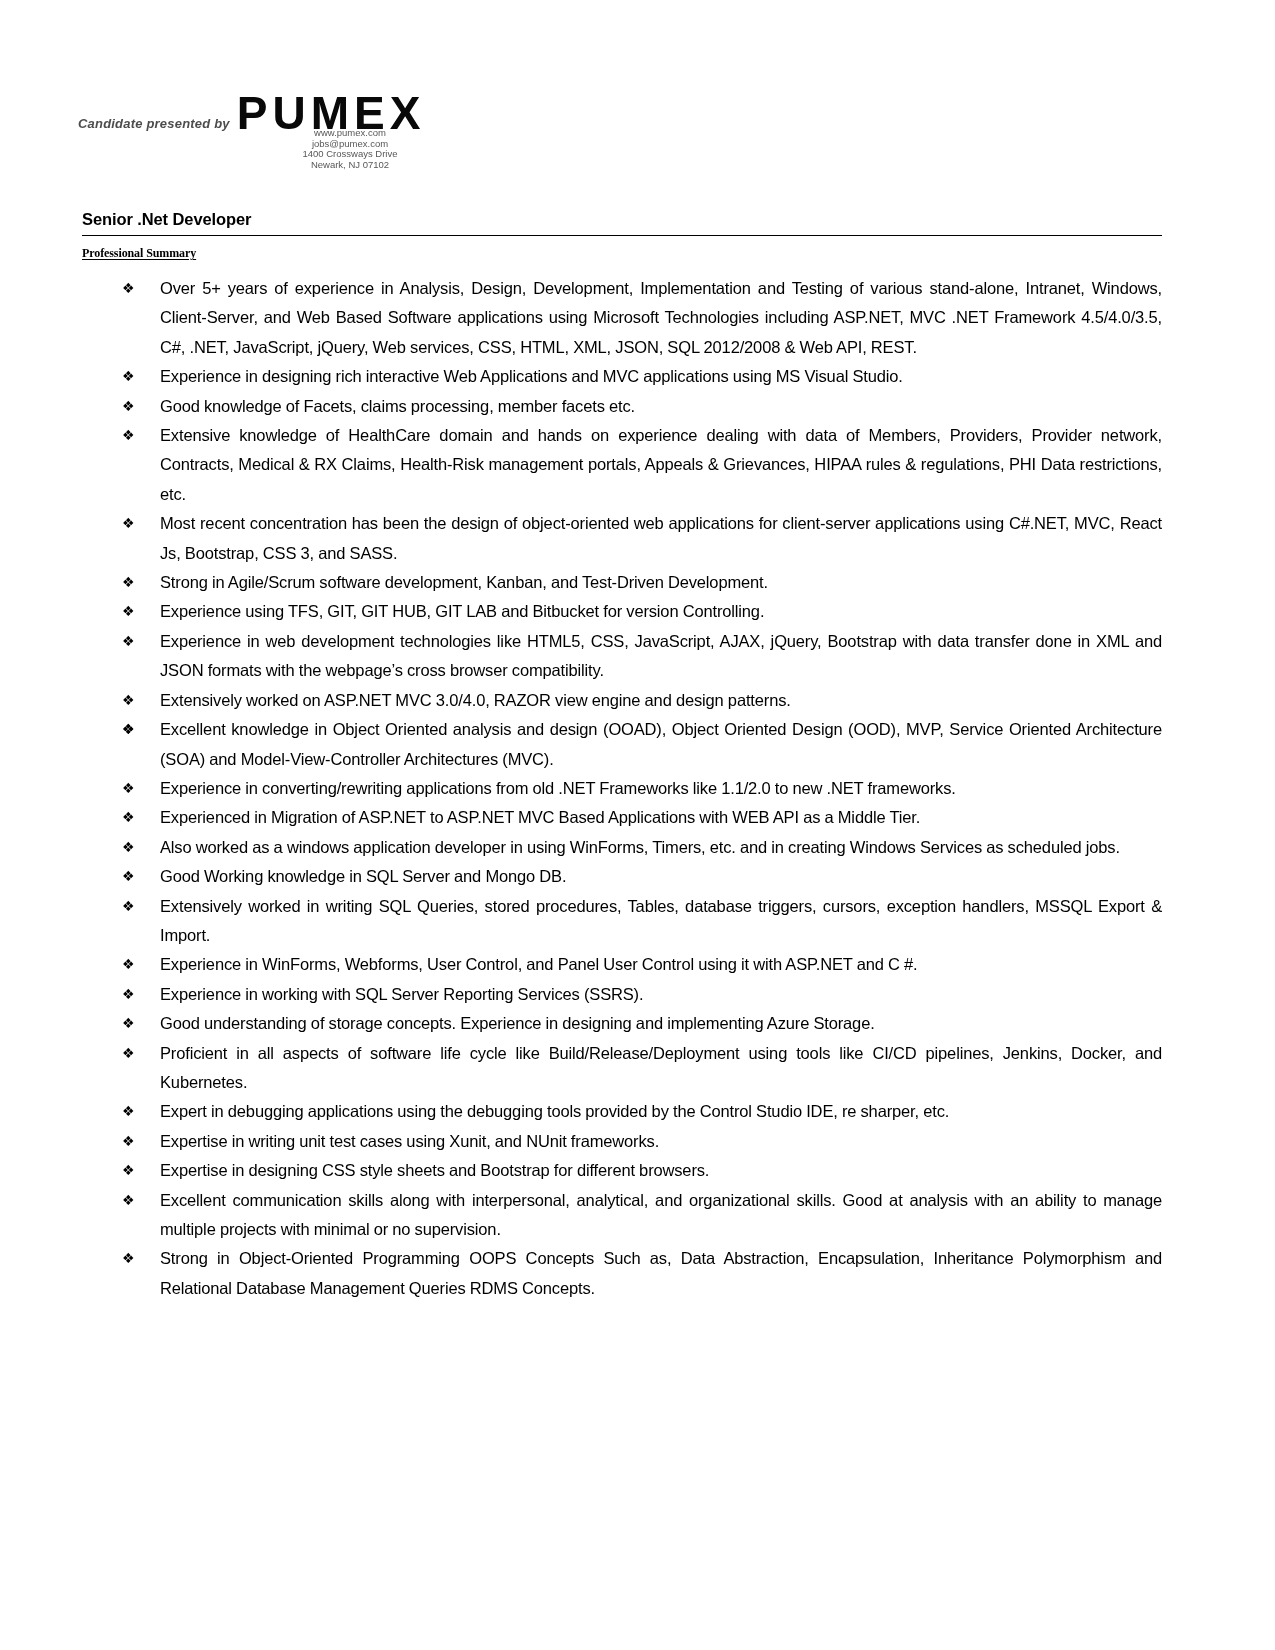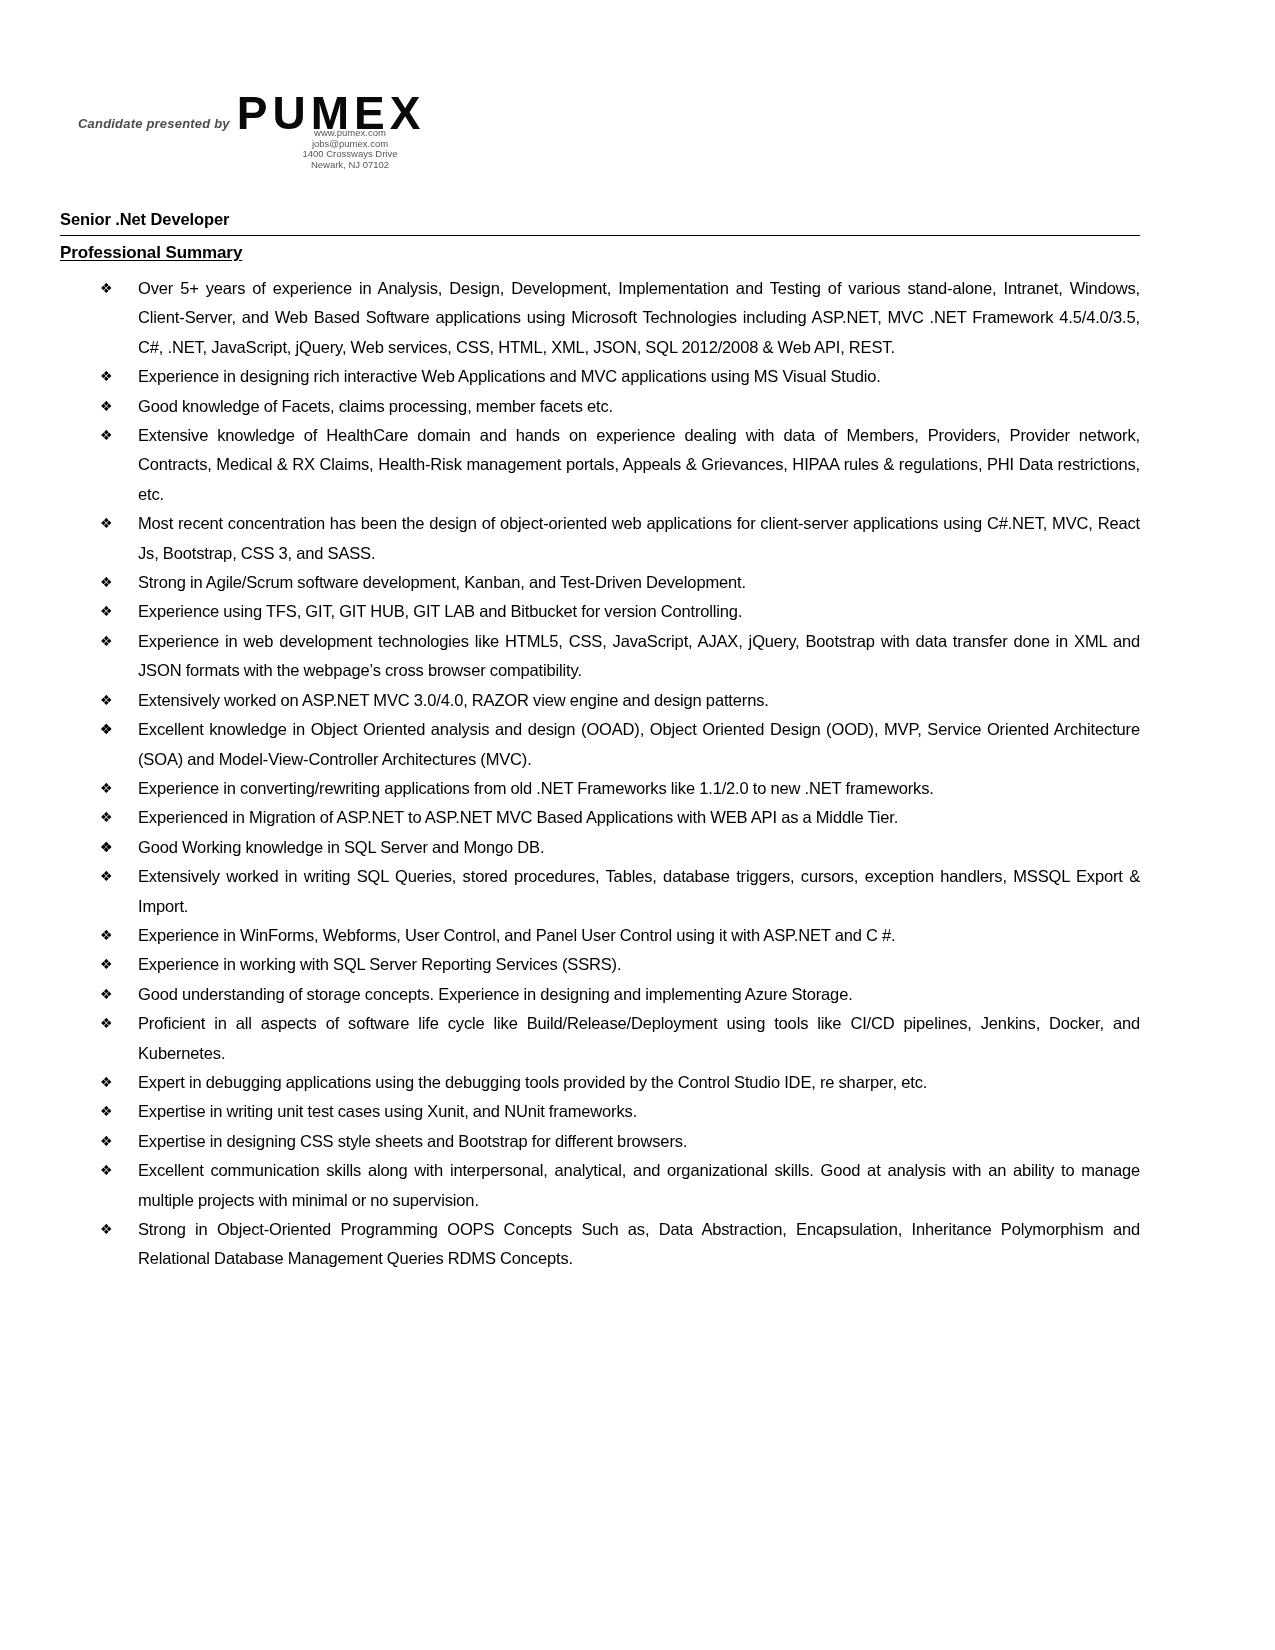--- a/index.html
+++ b/index.html
@@ -67,46 +67,47 @@
     line-height: 10.5px;
     color: #4a4a4a;
     filter: blur(0.55px) contrast(1.3);
     opacity: 0.85;
   }
   .logo-contact div { white-space: nowrap; text-align: center; }
 
   
   .doc {
     position: absolute;
-    left: 60px;
+    left: 82px;
     top: 208px;
     width: 1080px;
   }
   .job-title {
     font-size: 16.5px;
     font-weight: 700;
     line-height: 22px;
     letter-spacing: -0.1px;
     margin: 0 0 5px 0;
   }
   .rule {
     border: 0;
     border-top: 1.4px solid #000;
     margin: 0 0 6px 0;
     width: 100%;
   }
   .section-heading {
-    font-size: 17px;
+    font-size: 12px;
     font-weight: 700;
     text-decoration: underline;
     text-underline-offset: 2px;
     line-height: 22px;
     letter-spacing: -0.1px;
     margin: 0 8px 10px 0;
     display: inline-block;
+    font-family: Liberation Serif, serif;
   }
 
   .bullets {
     list-style: none;
     margin: 0;
     padding: 0;
     width: 1080px;
   }
   .bullet {
     position: relative;
@@ -165,21 +166,21 @@
         <li class="bullet"><span class="marker">❖</span><span class="txt">Extensive knowledge of HealthCare domain and hands on experience dealing with data of Members, Providers, Provider network, Contracts, Medical &amp; RX Claims, Health-Risk management portals, Appeals &amp; Grievances, HIPAA rules &amp; regulations, PHI Data restrictions, etc.</span></li>
         <li class="bullet"><span class="marker">❖</span><span class="txt">Most recent concentration has been the design of object-oriented web applications for client-server applications using C#.NET, MVC, React Js, Bootstrap, CSS 3, and SASS.</span></li>
         <li class="bullet"><span class="marker">❖</span><span class="txt">Strong in Agile/Scrum software development, Kanban, and Test-Driven Development.</span></li>
         <li class="bullet"><span class="marker">❖</span><span class="txt">Experience using TFS, GIT, GIT HUB, GIT LAB and Bitbucket for version Controlling.</span></li>
         <li class="bullet"><span class="marker">❖</span><span class="txt">Experience in web development technologies like HTML5, CSS, JavaScript, AJAX, jQuery, Bootstrap with data transfer done in XML and JSON formats with the webpage’s cross browser compatibility.</span></li>
         <li class="bullet"><span class="marker">❖</span><span class="txt">Extensively worked on ASP.NET MVC 3.0/4.0, RAZOR view engine and design patterns.</span></li>
         <li class="bullet"><span class="marker">❖</span></li>
         <li class="bullet"><span class="marker">❖</span><span class="txt">Excellent knowledge in Object Oriented analysis and design (OOAD), Object Oriented Design (OOD), MVP, Service Oriented Architecture (SOA) and Model-View-Controller Architectures (MVC).</span></li>
         <li class="bullet"><span class="marker">❖</span><span class="txt">Experience in converting/rewriting applications from old .NET Frameworks like 1.1/2.0 to new .NET frameworks.</span></li>
         <li class="bullet"><span class="marker">❖</span><span class="txt">Experienced in Migration of ASP.NET to ASP.NET MVC Based Applications with WEB API as a Middle Tier.</span></li>
-        <li class="bullet"><span class="marker">❖</span></li>
+        <li class="bullet"><span class="marker">❖</span><span class="txt">Also worked as a windows application developer in using WinForms, Timers, etc. and in creating Windows Services as scheduled jobs.</span></li>
         <li class="bullet"><span class="marker">❖</span><span class="txt">Good Working knowledge in SQL Server and Mongo DB.</span></li>
         <li class="bullet"><span class="marker">❖</span><span class="txt">Extensively worked in writing SQL Queries, stored procedures, Tables, database triggers, cursors, exception handlers, MSSQL Export &amp; Import.</span></li>
         <li class="bullet"><span class="marker">❖</span><span class="txt">Experience in WinForms, Webforms, User Control, and Panel User Control using it with ASP.NET and C #.</span></li>
         <li class="bullet"><span class="marker">❖</span><span class="txt">Experience in working with SQL Server Reporting Services (SSRS).</span></li>
         <li class="bullet"><span class="marker">❖</span><span class="txt">Good understanding of storage concepts. Experience in designing and implementing Azure Storage.</span></li>
         <li class="bullet"><span class="marker">❖</span><span class="txt">Proficient in all aspects of software life cycle like Build/Release/Deployment using tools like CI/CD pipelines, Jenkins, Docker, and Kubernetes.</span></li>
         <li class="bullet"><span class="marker">❖</span><span class="txt">Expert in debugging applications using the debugging tools provided by the Control Studio IDE, re sharper, etc.</span></li>
         <li class="bullet"><span class="marker">❖</span><span class="txt">Expertise in writing unit test cases using Xunit, and NUnit frameworks.</span></li>
         <li class="bullet"><span class="marker">❖</span><span class="txt">Expertise in designing CSS style sheets and Bootstrap for different browsers.</span></li>
         <li class="bullet"><span class="marker">❖</span><span class="txt">Excellent communication skills along with interpersonal, analytical, and organizational skills. Good at analysis with an ability to manage multiple projects with minimal or no supervision.</span></li>

